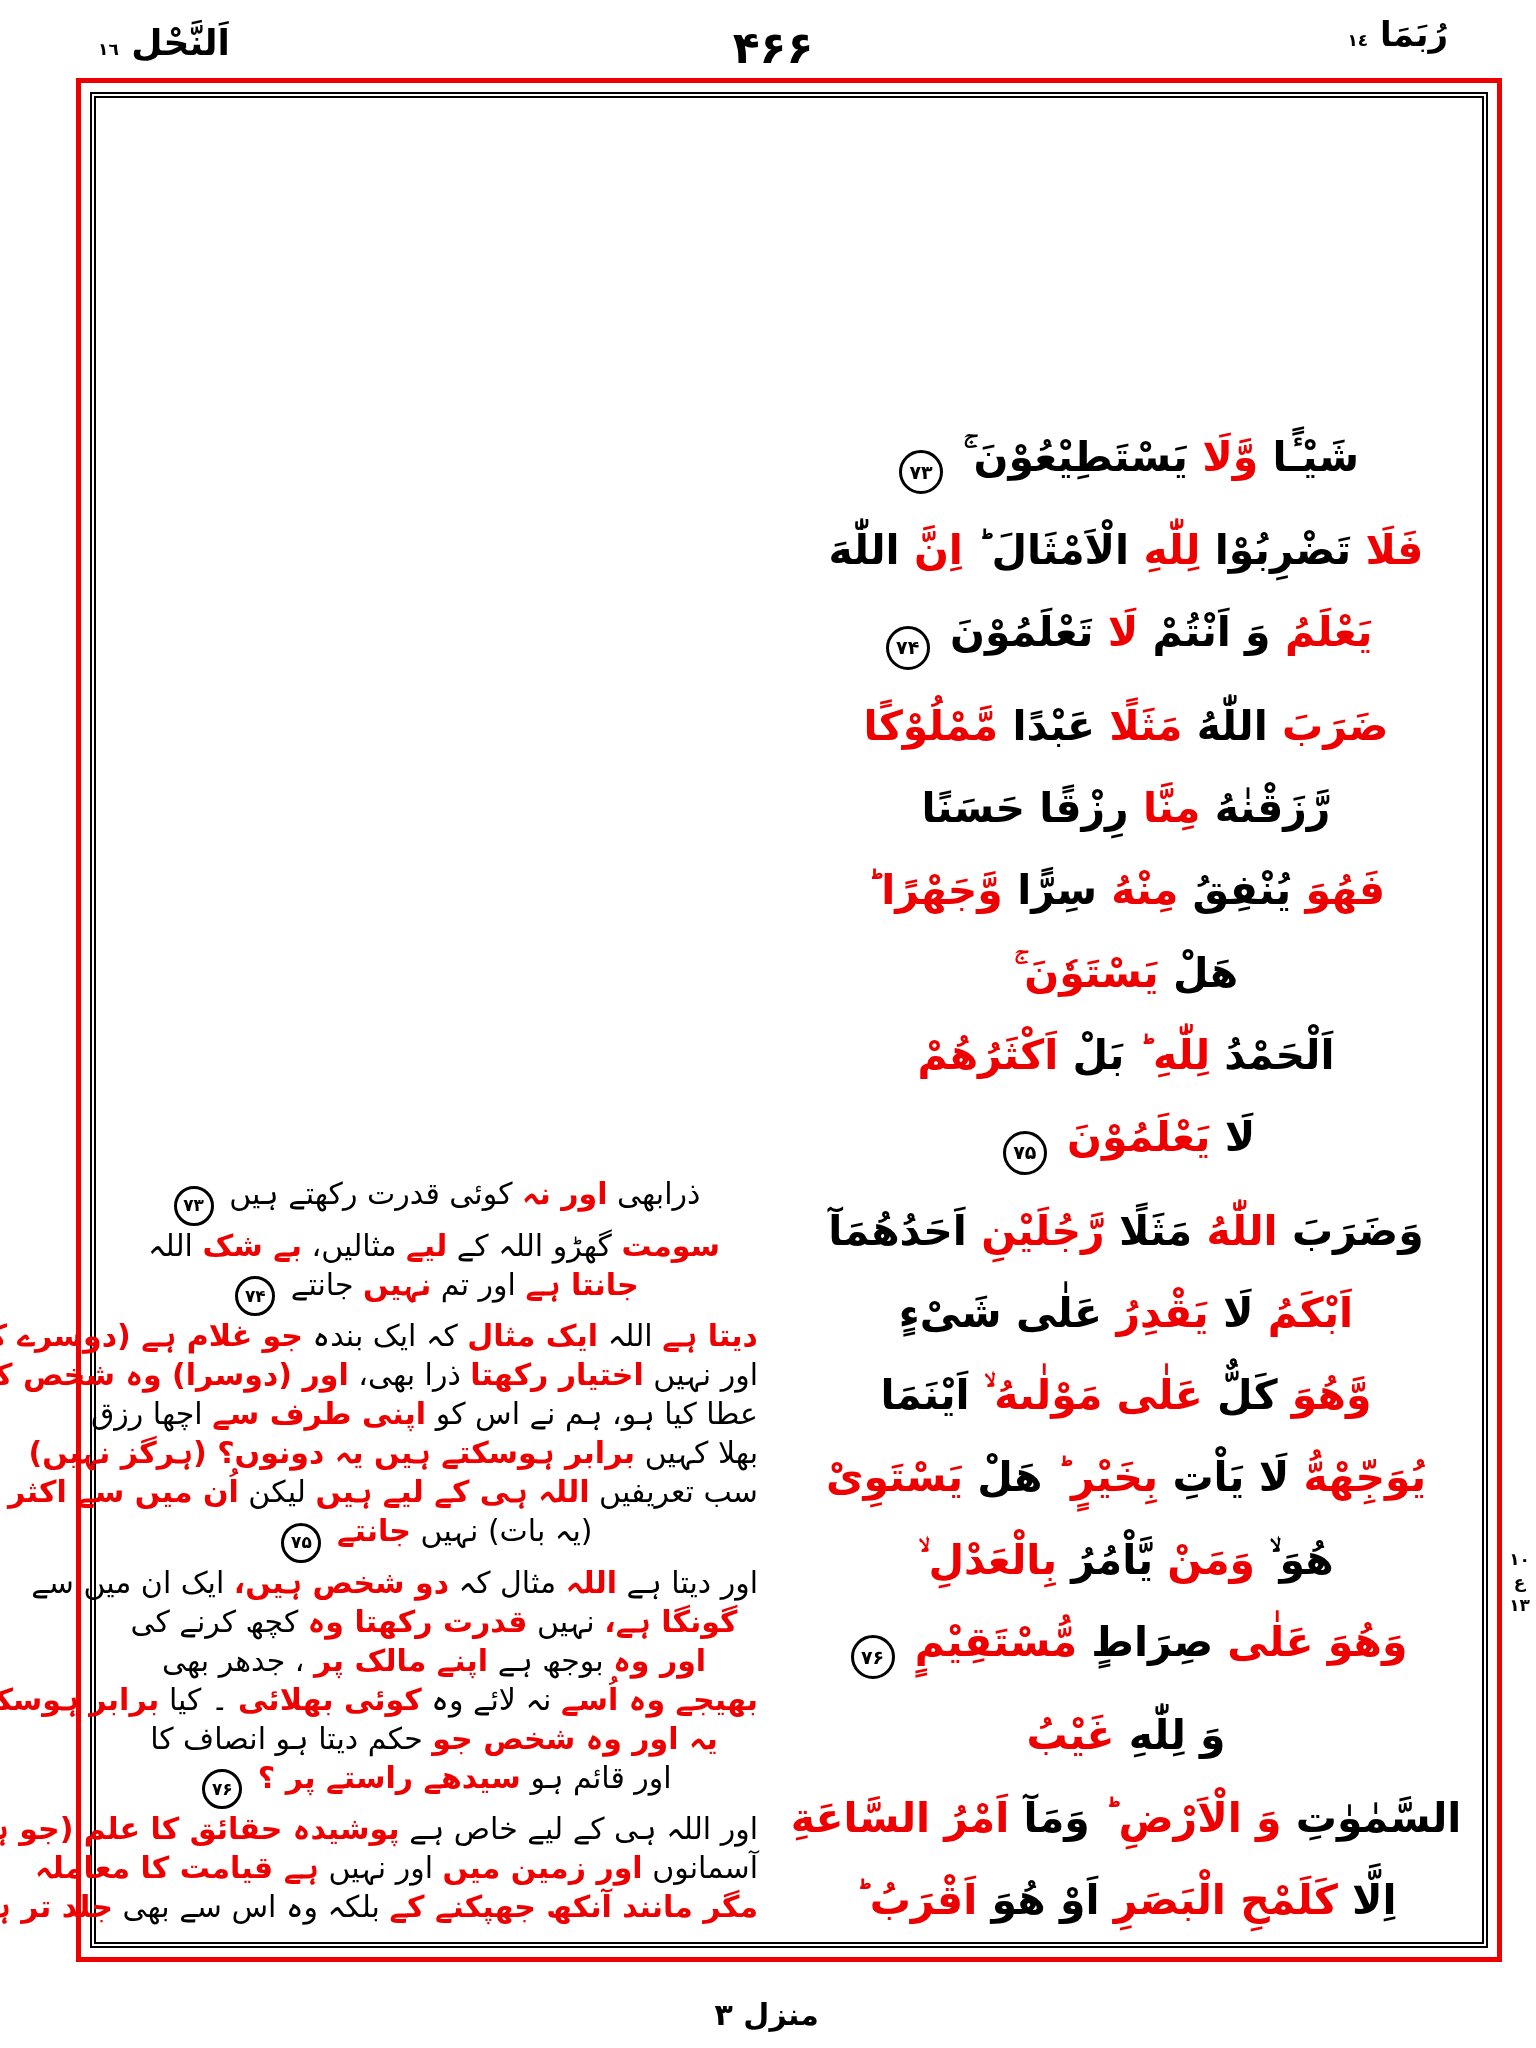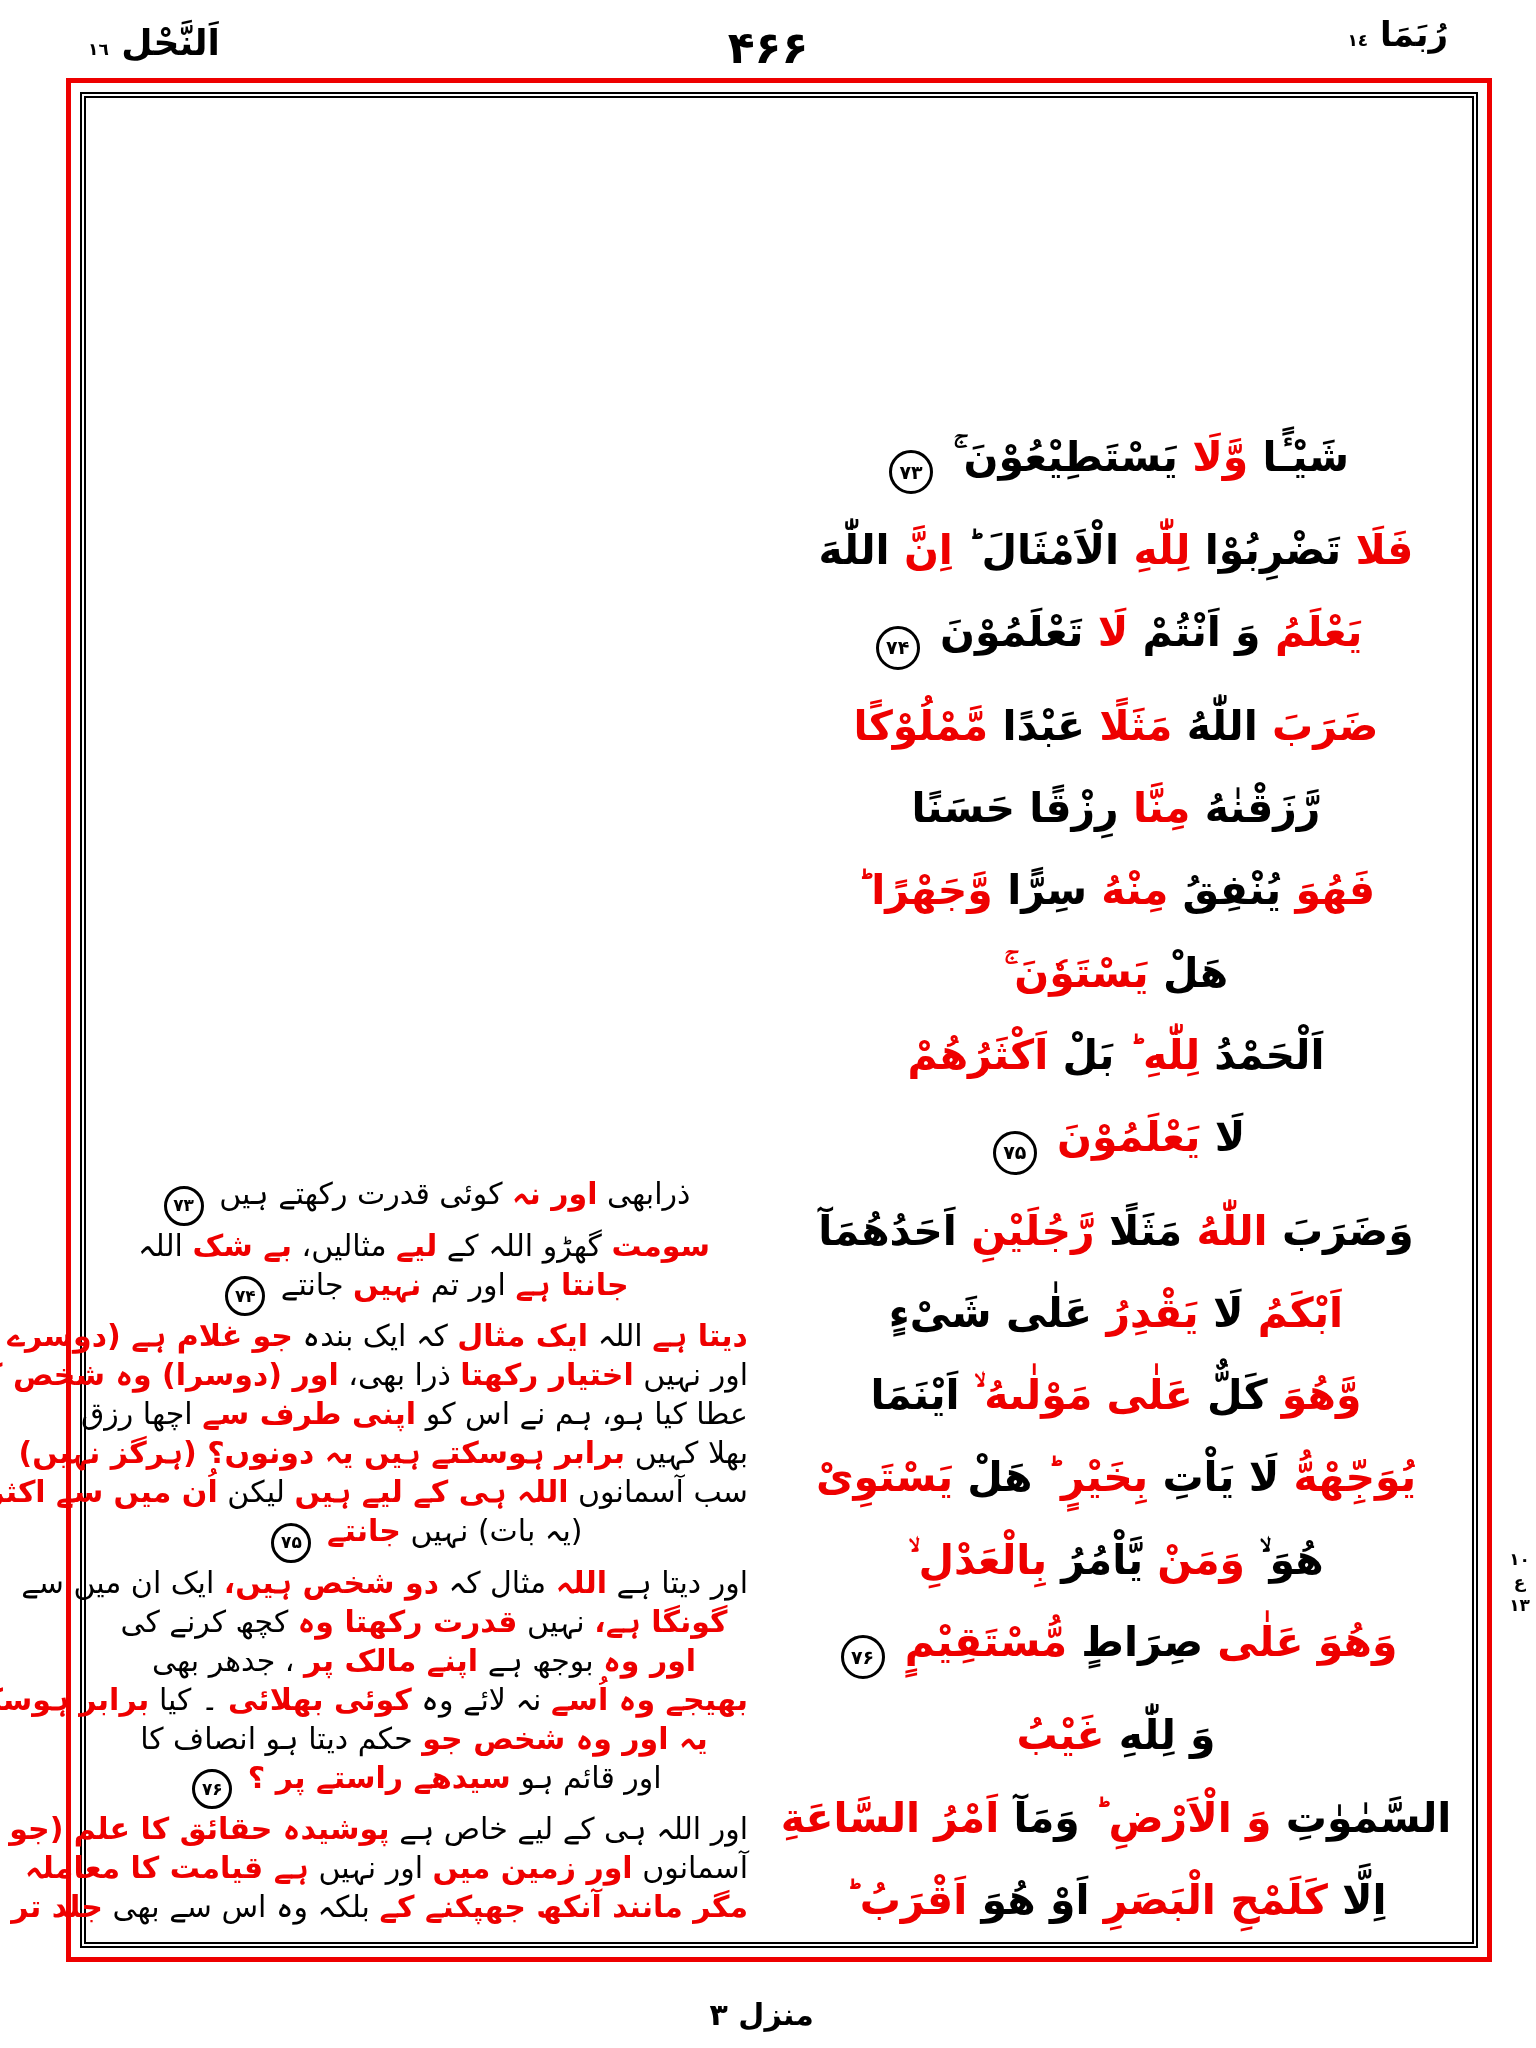--- a/index.html
+++ b/index.html
@@ -1,18 +1,18 @@
 <!DOCTYPE html>
 <html lang="ur" dir="rtl"><head>
 <meta charset="utf-8">
 <style>
   html,body{margin:0;padding:0;background:#ffffff;}
   body{width:1536px;height:2048px;position:relative;overflow:hidden;
        font-family:"DejaVu Sans","Liberation Sans",sans-serif;color:#000;}
-  .page{position:absolute;inset:0;}
+  .page{position:absolute;inset:0;margin-left:10px;}
 
   
   .hdr-surah{position:absolute;top:22px;left:88px;font-size:36px;font-weight:bold;direction:rtl;}
   .hdr-surah small,.hdr-juz small{font-size:17px;font-weight:bold;}
   .hdr-page{position:absolute;top:22px;left:50%;transform:translateX(-50%);
             font-size:44px;font-weight:bold;letter-spacing:2px;}
   .hdr-juz{position:absolute;top:14px;right:88px;font-size:34px;font-weight:bold;direction:rtl;}
 
   
   .frame{position:absolute;left:66px;top:78px;width:1426px;height:1884px;
@@ -85,21 +85,21 @@
           <div class="line"><span class="blk">اِلَّا</span> <span class="red">كَلَمْحِ الْبَصَرِ</span> <span class="blk">اَوْ هُوَ</span> <span class="red">اَقْرَبُ ؕ</span></div>
         </div>
       <div class="col col-urdu" id="urdu-col">
           <div class="line"><span class="blk">ذرابھی</span> <span class="red">اور نہ</span> <span class="blk">کوئی قدرت رکھتے ہیں</span> <span class="verse-circle">۷۳</span></div>
           <div class="line"><span class="red">سومت</span> <span class="blk">گھڑو اللہ کے</span> <span class="red">لیے</span> <span class="blk">مثالیں،</span> <span class="red">بے شک</span> <span class="blk">اللہ</span></div>
           <div class="line"><span class="red">جانتا ہے</span> <span class="blk">اور تم</span> <span class="red">نہیں</span> <span class="blk">جانتے</span> <span class="verse-circle">۷۴</span></div>
           <div class="line"><span class="red">دیتا ہے</span> <span class="blk">اللہ</span> <span class="red">ایک مثال</span> <span class="blk">کہ ایک بندہ</span> <span class="red">جو غلام ہے (دوسرے کا)</span></div>
           <div class="line"><span class="blk">اور نہیں</span> <span class="red">اختیار رکھتا</span> <span class="blk">ذرا بھی،</span> <span class="red">اور (دوسرا) وہ شخص کہ</span></div>
           <div class="line"><span class="blk">عطا کیا ہو، ہم نے اس کو</span> <span class="red">اپنی طرف سے</span> <span class="blk">اچھا رزق</span></div>
           <div class="line"><span class="blk">بھلا کہیں</span> <span class="red">برابر ہوسکتے ہیں یہ دونوں؟ (ہرگز نہیں)</span></div>
-          <div class="line"><span class="blk">سب آسمانوں</span> <span class="red">اللہ ہی کے لیے ہیں</span> <span class="blk">لیکن</span> <span class="red">اُن میں سے اکثر</span></div>
+          <div class="line"><span class="blk">سب تعریفیں</span> <span class="red">اللہ ہی کے لیے ہیں</span> <span class="blk">لیکن</span> <span class="red">اُن میں سے اکثر</span></div>
           <div class="line"><span class="blk">(یہ بات) نہیں</span> <span class="red">جانتے</span> <span class="verse-circle">۷۵</span></div>
           <div class="line"><span class="blk">اور دیتا ہے</span> <span class="red">اللہ</span> <span class="blk">مثال کہ</span> <span class="red">دو شخص ہیں،</span> <span class="blk">ایک ان میں سے</span></div>
           <div class="line"><span class="red">گونگا ہے،</span> <span class="blk">نہیں</span> <span class="red">قدرت رکھتا وہ</span> <span class="blk">کچھ کرنے کی</span></div>
           <div class="line"><span class="red">اور وہ</span> <span class="blk">بوجھ ہے</span> <span class="red">اپنے مالک پر</span> <span class="blk">، جدھر بھی</span></div>
           <div class="line"><span class="red">بھیجے وہ اُسے</span> <span class="blk">نہ لائے وہ</span> <span class="red">کوئی بھلائی</span> <span class="blk">۔ کیا</span> <span class="red">برابر ہوسکتا ہے؟</span></div>
           <div class="line"><span class="red">یہ اور وہ شخص جو</span> <span class="blk">حکم دیتا ہو</span> <span class="blk">انصاف کا</span></div>
           <div class="line"><span class="blk">اور قائم ہو</span> <span class="red">سیدھے راستے پر ؟</span> <span class="verse-circle">۷۶</span></div>
           <div class="line"><span class="blk">اور اللہ ہی کے لیے خاص ہے</span> <span class="red">پوشیدہ حقائق کا علم (جو ہیں)</span></div>
           <div class="line"><span class="blk">آسمانوں</span> <span class="red">اور زمین میں</span> <span class="blk">اور نہیں</span> <span class="red">ہے قیامت کا معاملہ</span></div>
           <div class="line"><span class="red">مگر مانند آنکھ جھپکنے کے</span> <span class="blk">بلکہ وہ اس سے بھی</span> <span class="red">جلد تر ہے ،</span></div>

